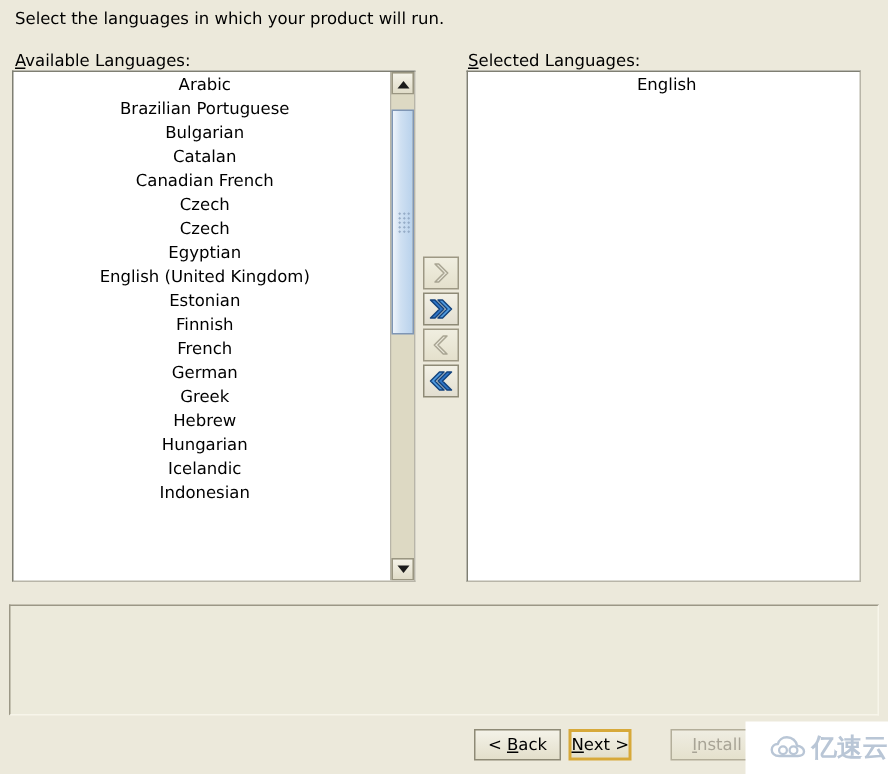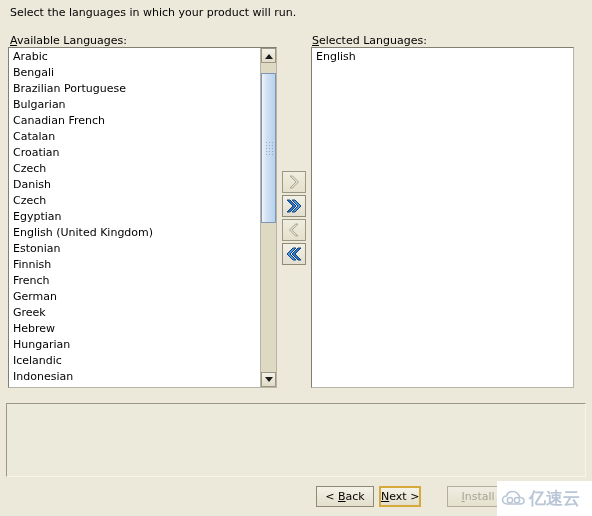--- a/index.html
+++ b/index.html
@@ -43,20 +43,21 @@
   
   .listbox {
     position: absolute;
     background: #ffffff;
     border-top: 1px solid #7f7f73;
     border-left: 1px solid #7f7f73;
     border-right: 1px solid #b8b5a8;
     border-bottom: 1px solid #b8b5a8;
     box-sizing: border-box;
     overflow: hidden;
+    text-align: center;
   }
   #available-listbox {
     left: 8px;
     top: 47px;
     width: 269px;
     height: 341px;
   }
   #selected-listbox {
     left: 311px;
     top: 47px;
@@ -236,21 +237,21 @@
   #watermark {
     position: absolute;
     left: 497px;
     top: 481px;
     width: 95px;
     height: 35px;
     background: #ffffff;
     display: flex;
     align-items: center;
     justify-content: flex-start;
-    padding-left: 4px;
+    padding-left: 16px;
     box-sizing: border-box;
   }
   #watermark .wm-text {
     font-size: 17px;
     font-weight: bold;
     color: #b9c6d6;
     letter-spacing: 0px;
     font-family: "DejaVu Sans", "Liberation Sans", sans-serif;
   }
   #watermark svg { flex: none; margin-right: 2px; }
@@ -260,28 +261,25 @@
 
 <div id="instruction">Select the languages in which your product will run.</div>
 
 <div id="label-available" class="list-label"><span class="mnem">A</span><span>vailable Languages:</span></div>
 
 <div id="label-selected" class="list-label"><span class="mnem">S</span><span>elected Languages:</span></div>
 
 <div id="available-listbox" class="listbox">
   <div class="list-viewport" id="available-viewport">
       <div class="list-item">Arabic</div>
-      <div class="list-item">Bengali</div>
       <div class="list-item">Brazilian Portuguese</div>
       <div class="list-item">Bulgarian</div>
+      <div class="list-item">Catalan</div>
       <div class="list-item">Canadian French</div>
-      <div class="list-item">Catalan</div>
-      <div class="list-item">Croatian</div>
       <div class="list-item">Czech</div>
-      <div class="list-item">Danish</div>
       <div class="list-item">Czech</div>
       <div class="list-item">Egyptian</div>
       <div class="list-item">English (United Kingdom)</div>
       <div class="list-item">Estonian</div>
       <div class="list-item">Finnish</div>
       <div class="list-item">French</div>
       <div class="list-item">German</div>
       <div class="list-item">Greek</div>
       <div class="list-item">Hebrew</div>
       <div class="list-item">Hungarian</div>

